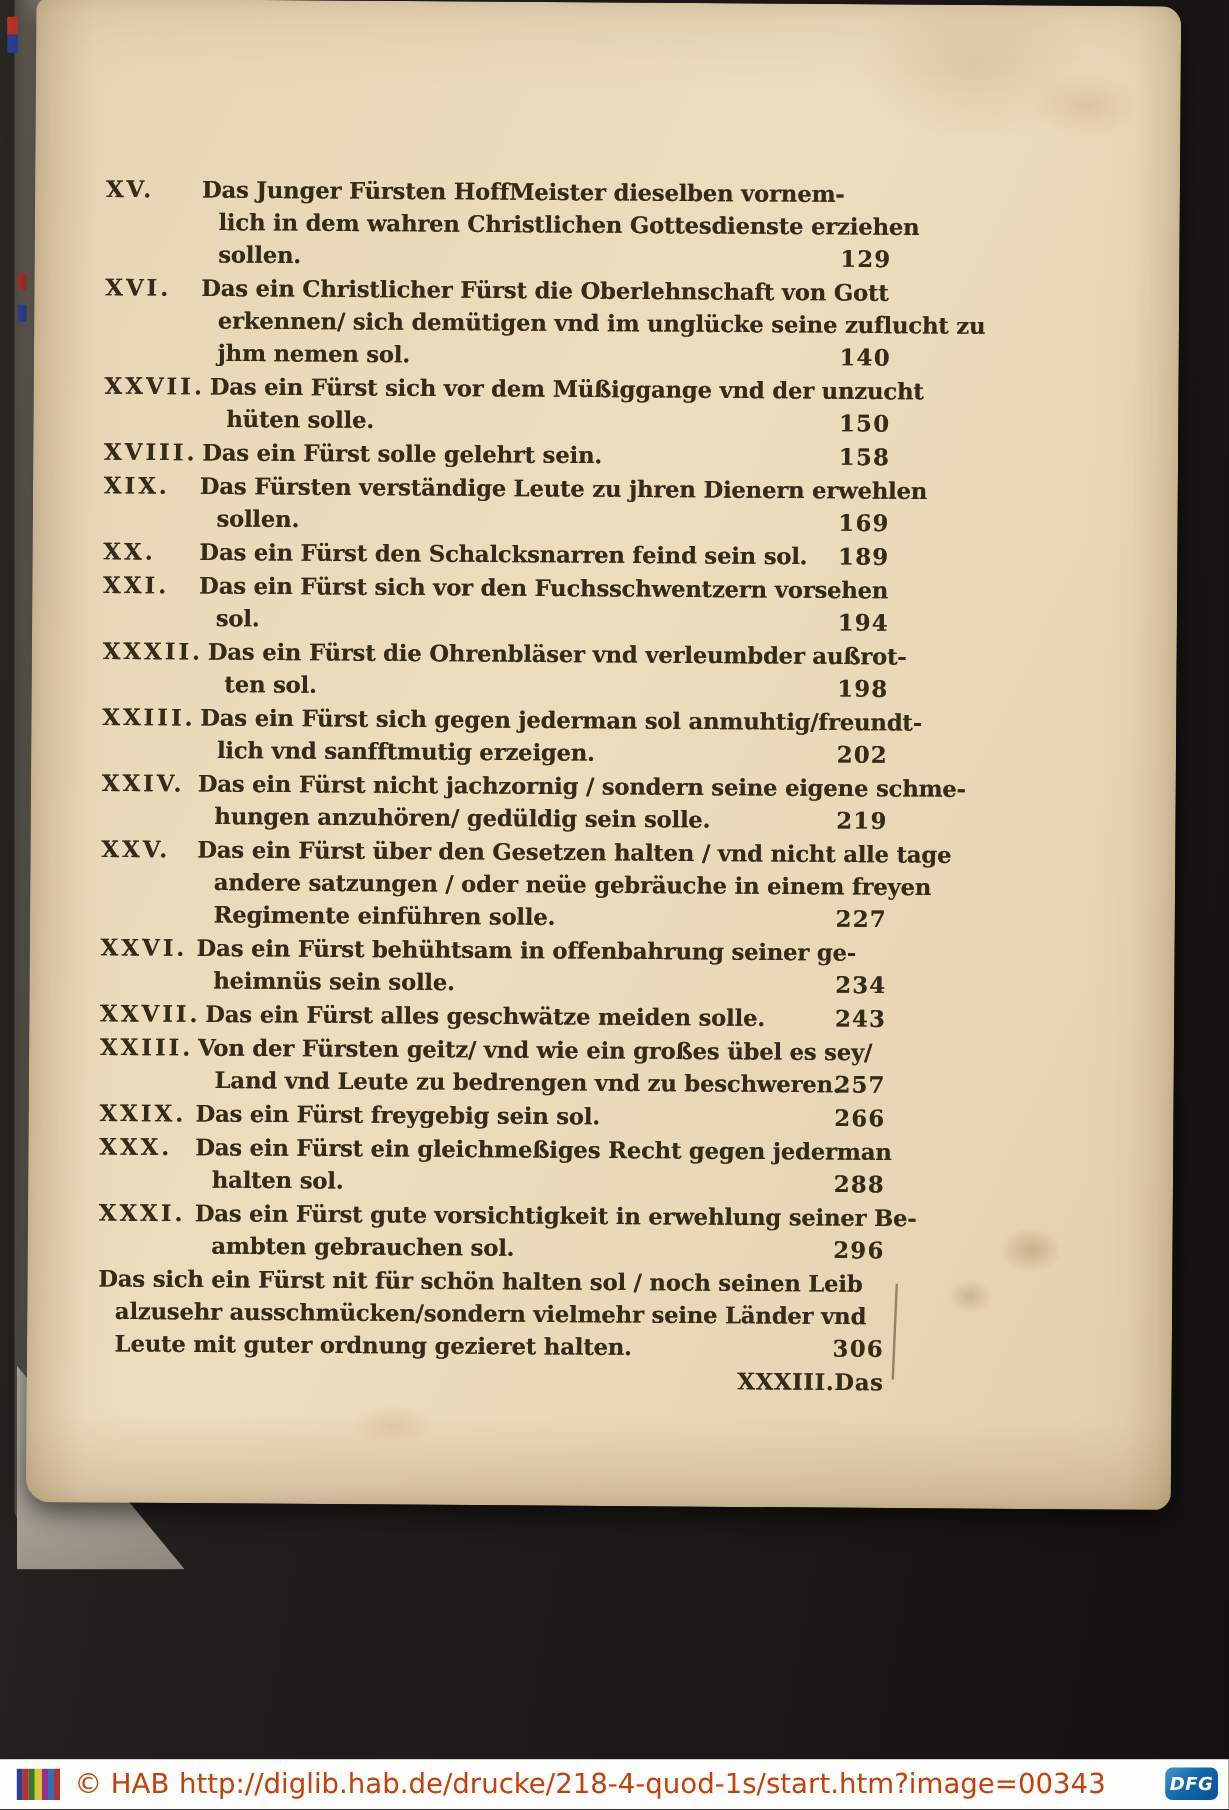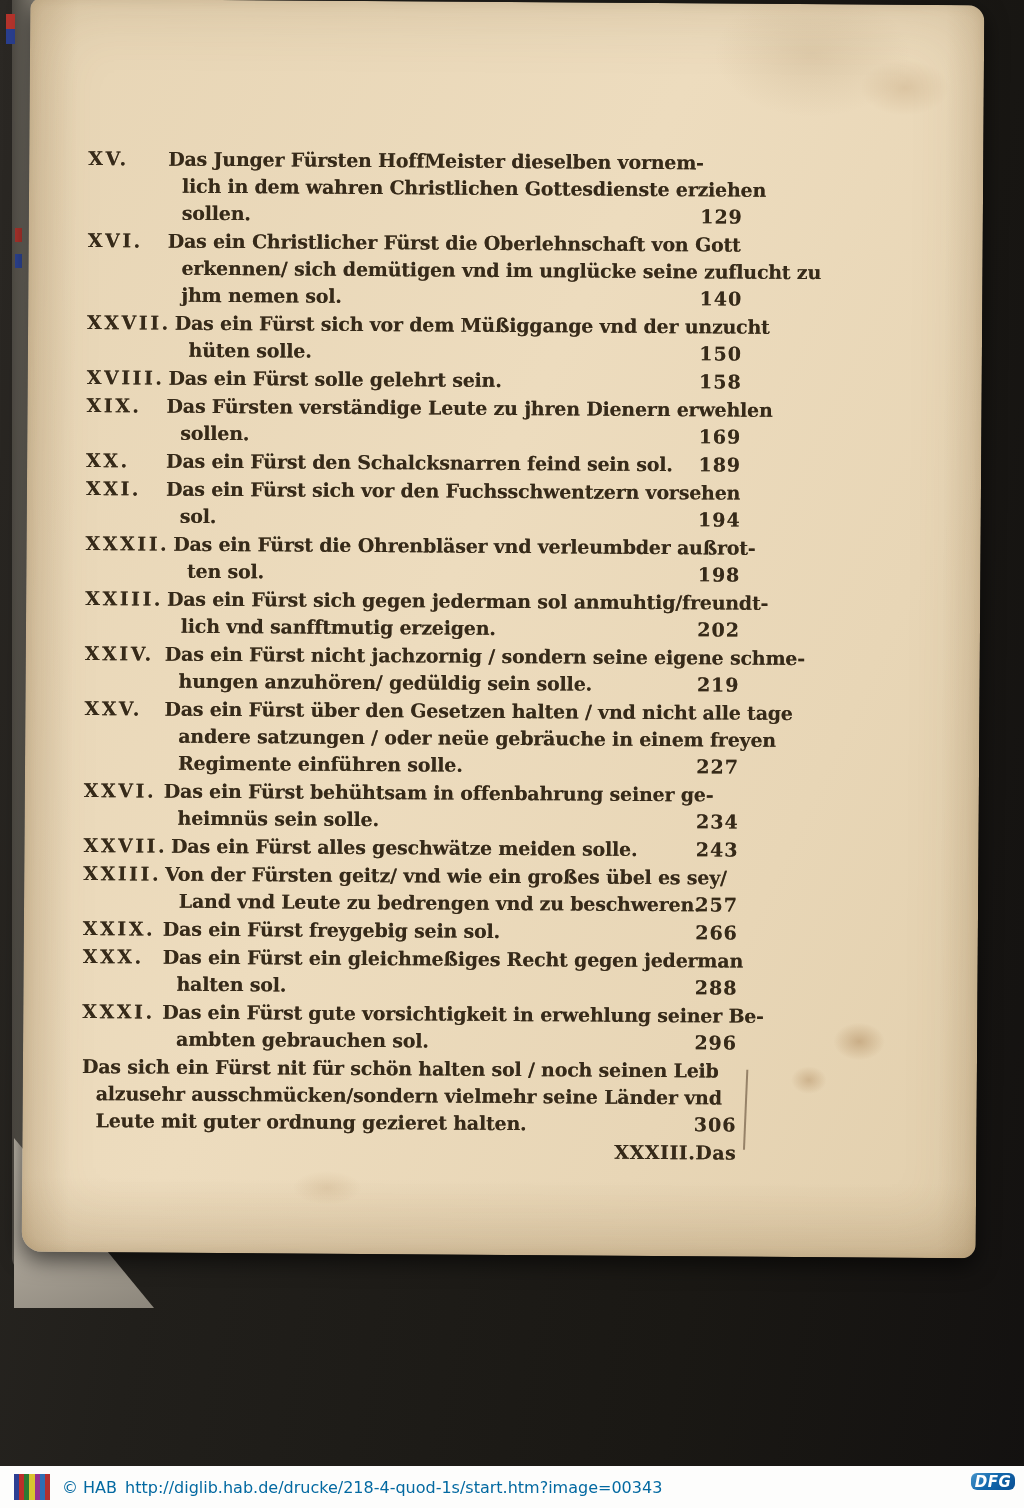--- a/index.html
+++ b/index.html
@@ -74,24 +74,24 @@
     background: #fdfdfc;
   }
   .colorbar {
     position: absolute; left: 14px; top: 8px; width: 36px; height: 26px; display: flex;
   }
   .colorbar span { flex: 1 1 auto; height: 100%; display: block; }
   .credit {
     position: absolute; left: 62px; top: 0; height: 42px;
     display: flex; align-items: center; gap: 8px;
     font-family: "DejaVu Sans", "Liberation Sans", sans-serif;
-    font-size: 16px; color: #0369a1; white-space: nowrap;
+    font-size: 23px; color: #c2410c; white-space: nowrap;
   }
   .dfg {
-    position: absolute; right: 9px; top: 7px; width: 44px; height: 17px;
+    position: absolute; right: 9px; top: 7px; width: 44px; height: 27px;
     border-radius: 6px;
     background: linear-gradient(135deg, #4694c9 0%, #1268ad 45%, #0a4f93 100%);
     color: #ffffff; font-family: "DejaVu Sans", "Liberation Sans", sans-serif;
     font-weight: 700; font-style: italic; font-size: 15px;
     display: flex; align-items: center; justify-content: center;
     letter-spacing: 0.5px;
     margin-left: 24px;
   }
 </style>
 </head>

